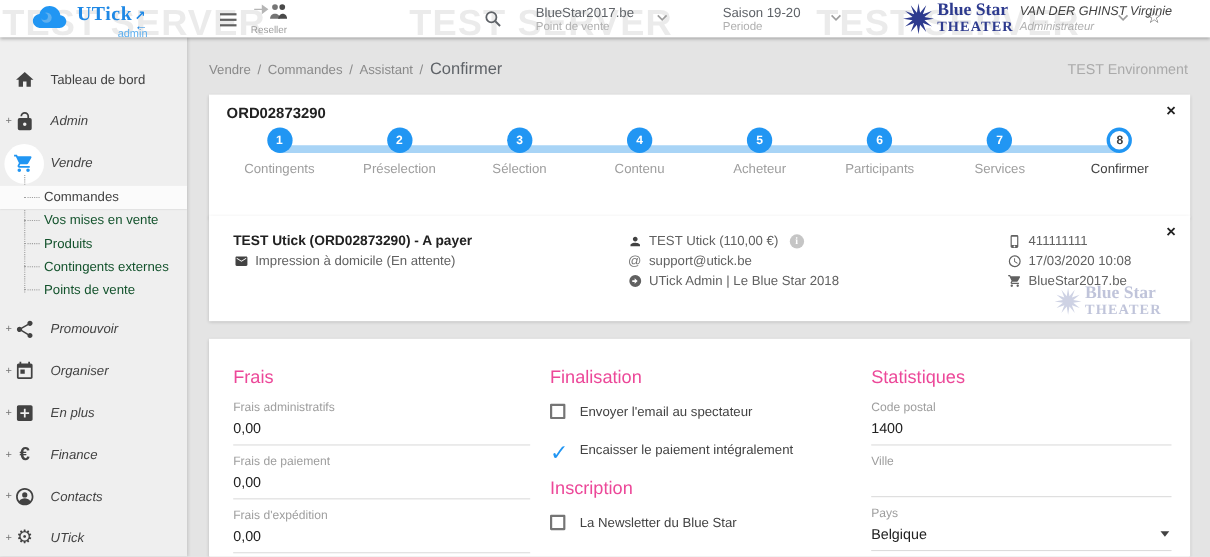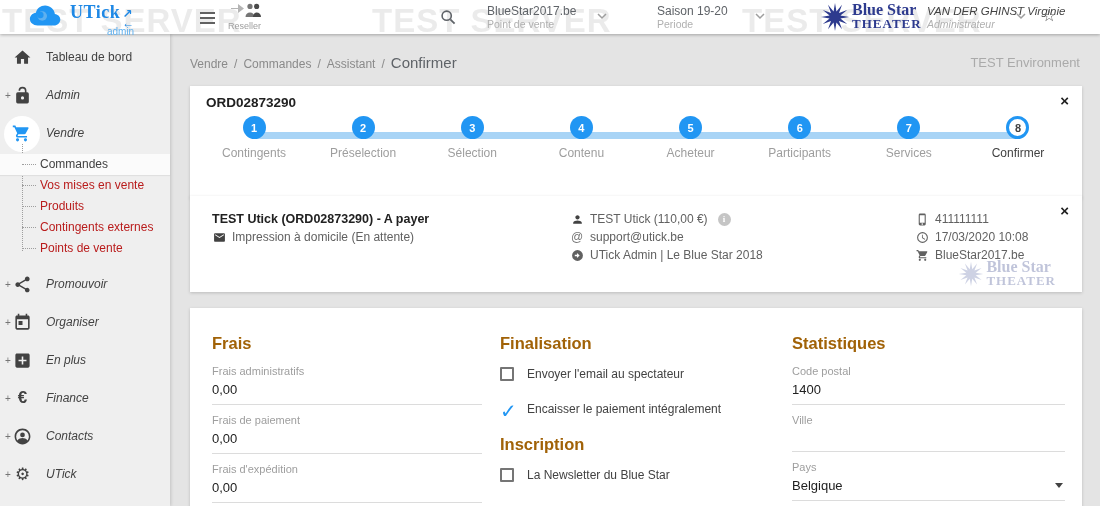--- a/index.html
+++ b/index.html
@@ -31,34 +31,34 @@
   .venue-txt { font-family:"Liberation Serif","DejaVu Serif",serif; color:#2d3a8e; line-height:14px; }
   .venue-l1 { font-size:16px; font-weight:bold; }
   .venue-l2 { font-size:13px; font-weight:bold; letter-spacing:1px; }
   .user-dd { left:927px; top:5px;font-style:italic; }
   .user-name { font-size:11.5px; color:#424242; line-height:13px; }
   .user-role { font-size:10.5px; color:#b0b0b0; }
   .fav-star { left:1042px; top:6px; font-size:16px; color:#616161; cursor:pointer; }
   .fav-star::before { content:"☆"; }
 
   
-  .sidebar { position:absolute; top:34px; left:0; bottom:0; width:170px; background:#efefef; box-shadow:1px 0 3px rgba(0,0,0,.15); z-index:30; padding-top:4px; }
+  .sidebar { position:absolute; top:34px; left:0; bottom:0; width:170px; background:#efefef; box-shadow:1px 0 3px rgba(0,0,0,.15); z-index:30; padding-top:19px; }
   .side-item { position:relative; height:38px; display:flex; align-items:center; cursor:pointer; }
   .expand { position:absolute; left:4px; font-size:10px; color:#757575; width:8px; text-align:center; }
   .s-icon { position:absolute; left:13px; width:19px; height:19px; color:#424242; display:flex; align-items:center; justify-content:center; }
   .s-icon svg { width:19px; height:19px; fill:currentColor; }
   .icon-circle { position:absolute; left:4px; top:2px; width:36px; height:36px; border-radius:50%; background:#fff; }
   .side-item.sel .s-icon { color:#2196f3; left:12px; }
   .side-label { margin-left:46px; font-size:12px; color:#424242; font-style:italic; }
   .side-item.first .side-label { font-style:normal; }
   .euro-glyph::before { content:"€"; font-size:17px; font-weight:bold; }
   .gears-glyph::before { content:"⚙"; font-size:17px; }
   .sub-list { position:relative; padding:2px 0 6px; }
   .sub-list::before { content:""; position:absolute; left:22px; top:-8px; bottom:14px; border-left:1px dotted #9e9e9e; }
-  .sub-item { position:relative; height:21px; line-height:21px; padding-left:40px; font-size:12px; color:#b91c1c; cursor:pointer; }
+  .sub-item { position:relative; height:21px; line-height:21px; padding-left:40px; font-size:12px; color:#14532d; cursor:pointer; }
   .sub-item::before { content:""; position:absolute; left:22px; top:10px; width:14px; border-top:1px dotted #9e9e9e; }
   .sub-item.active { background:#fbfbfb; box-shadow:0 1px 1px rgba(0,0,0,.06); color:#424242; }
 
   
   .main { position:absolute; top:34px; left:170px; right:0; bottom:0; background:#e4e4e4; }
   .crumbs { position:absolute; left:20px; top:20px; font-size:12px; color:#8a8a8a; display:flex; align-items:baseline; gap:6px; }
   .crumb-cur { font-size:15px; color:#5f6368; }
   .env-label { position:absolute; right:20px; top:21px; font-size:13px; color:#aaa; }
 
   .card { position:absolute; left:20px; right:18px; background:#fff; box-shadow:0 1px 3px rgba(0,0,0,.18); }
@@ -90,21 +90,21 @@
   .info-ic::before { content:"i"; }
   .card-wm { position:absolute; right:26px; bottom:4px; display:flex; align-items:center; gap:2px; opacity:.42; }
   .card-wm .venue-txt { color:#6a75a8; }
 
   
   .form-card { top:274px; height:260px; }
   .fcol { position:absolute; top:26px; }
   .col-frais { left:22px; width:270px; }
   .col-final { left:310px; width:275px; }
   .col-stats { left:602px; width:273px; }
-  .fcol h3 { font-size:16.5px; font-weight:bold; color:#a16207; margin-bottom:12px; }
+  .fcol h3 { font-size:16.5px; font-weight:normal; color:#ec4899; margin-bottom:12px; }
   .field { margin-bottom:9px; }
   .f-label { font-size:11px; color:#9e9e9e; margin-bottom:5px; }
   .f-value { font-size:13px; color:#212121; padding-bottom:7px; border-bottom:1px solid #dcdcdc; min-height:21px; }
   .f-value.select { display:flex; justify-content:space-between; align-items:center; cursor:pointer; }
   .caret { width:0; height:0; border-left:4px solid transparent; border-right:4px solid transparent; border-top:5px solid #424242; margin-right:2px; }
   .opt { display:flex; align-items:center; gap:13px; margin-bottom:17px; min-height:18px; }
   .opt-label { font-size:12px; color:#424242; }
   .cb { width:14px; height:14px; border:2px solid #757575; border-radius:1px; flex:none; position:relative; cursor:pointer; }
   .cb.checked { border-color:transparent; }
   .cb.checked::after { content:"✓"; position:absolute; left:-2px; top:-5px; font-size:20px; font-weight:bold; color:#2196f3; }

